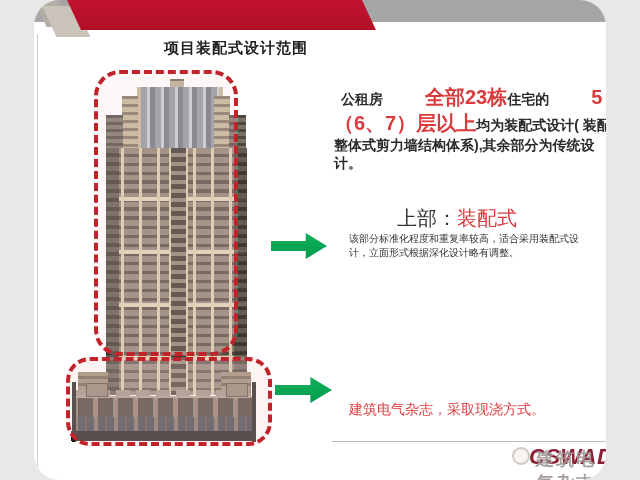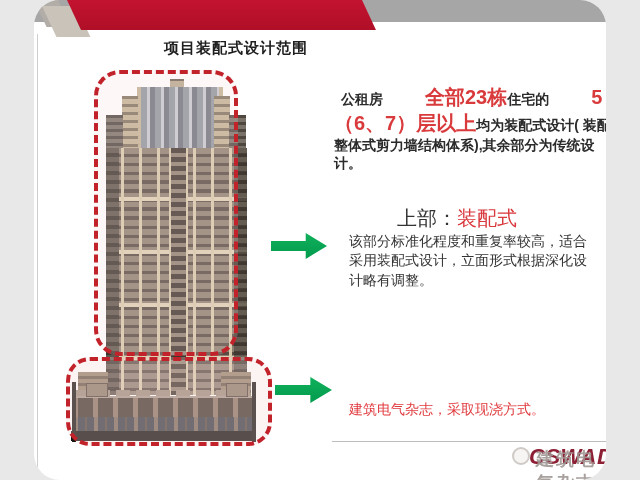--- a/index.html
+++ b/index.html
@@ -80,21 +80,21 @@
     clip-path:polygon(0% 32%, 62% 32%, 62% 4%, 100% 50%, 62% 96%, 62% 68%, 0% 68%); }
   .arrow.a1 { left:237px; top:232px; width:56px; height:28px; }
   .arrow.a2 { left:241px; top:376px; width:57px; height:28px; }
 
   
   .t-intro { left:300px; top:84px; width:284px; z-index:7; font-size:14px; font-weight:700;
     color:#2b2b2b; line-height:1.3; text-indent:7px; }
   .red-big { color:#d93a3c; font-size:20px; font-weight:700;padding-left:42px; }
   .upper-label { left:318px; top:205px; z-index:7; font-size:20px; color:#333;margin-left:45px; }
   .red-word { color:#d9383c; }
-  .upper-body { left:315px; top:232px; width:238px; z-index:7; font-size:14px;
+  .upper-body { left:315px; top:232px; width:238px; z-index:7; font-size:10px;
     color:#333; line-height:1.38; }
   .lower-label { left:318px; top:371px; z-index:7; font-size:14px; color:#333; }
   .lower-note { left:315px; top:401px; z-index:7; font-size:14px; color:#e13a3e; }
 
   
   .divider { left:298px; top:441px; width:298px; height:1px; background:#bdbdbd; z-index:7; }
   .wm-logo { left:478px; top:447px; width:14px; height:14px; border:2px solid #b5aea8;
     border-radius:50%; opacity:.65; z-index:8; background:rgba(230,226,222,.5); }
   .brand { left:495px; top:444px; z-index:8; font-size:22px; font-weight:700;
     font-style:italic; color:#8c1f33; letter-spacing:0.5px; }

